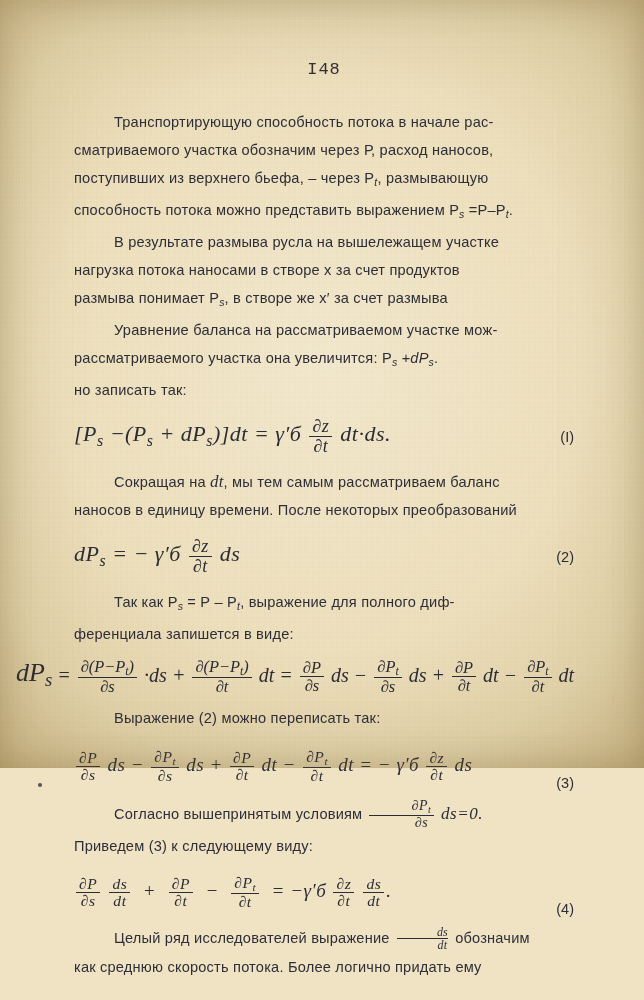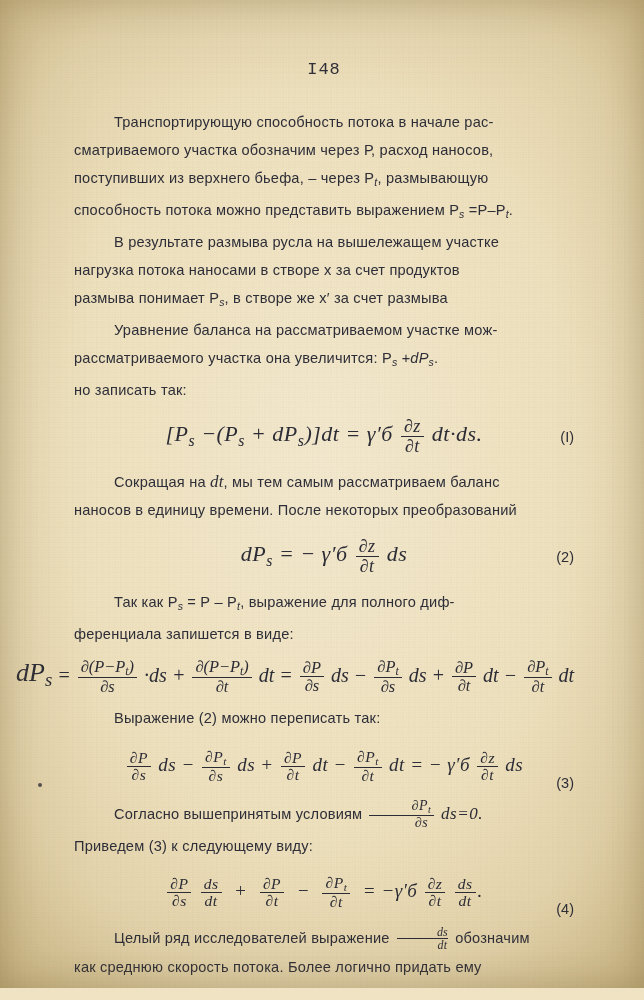--- a/index.html
+++ b/index.html
@@ -10,21 +10,21 @@
     width: 644px;
     height: 1000px;
     background: #efe3c4;
     font-family: "Liberation Sans", sans-serif;
     overflow: hidden;
   }
   
   #page {
     position: relative;
     width: 644px;
-    height: 988px;
+    height: 768px;
     background:
       radial-gradient(ellipse 78% 72% at 50% 47%, #f3e9cf 0%, #eee1be 52%, #e3d3ab 76%, #d3c091 92%, #c6b381 100%);
     box-sizing: border-box;
   }
   #grain {
     position: absolute;
     inset: 0;
     pointer-events: none;
     background:
       repeating-linear-gradient(0deg, rgba(120,95,50,0.035) 0px, rgba(120,95,50,0.0) 2px, rgba(160,135,85,0.02) 3px, rgba(120,95,50,0.0) 5px),
@@ -67,21 +67,20 @@
   p.para.indent { text-indent: 40px; }
 
   .sub { font-size: 0.72em; vertical-align: -0.28em; }
   .ital { font-style: italic; }
 
   
   .formula-row {
     position: relative;
     display: flex;
     align-items: center;
-    justify-content: center;
     margin: 14px 0 12px 0;
     min-height: 40px;
   }
   .formula {
     font-family: "Liberation Serif", serif;
     font-style: italic;
     font-size: 22px;
     color: #2c2c36;
     letter-spacing: .5px;
     white-space: nowrap;

